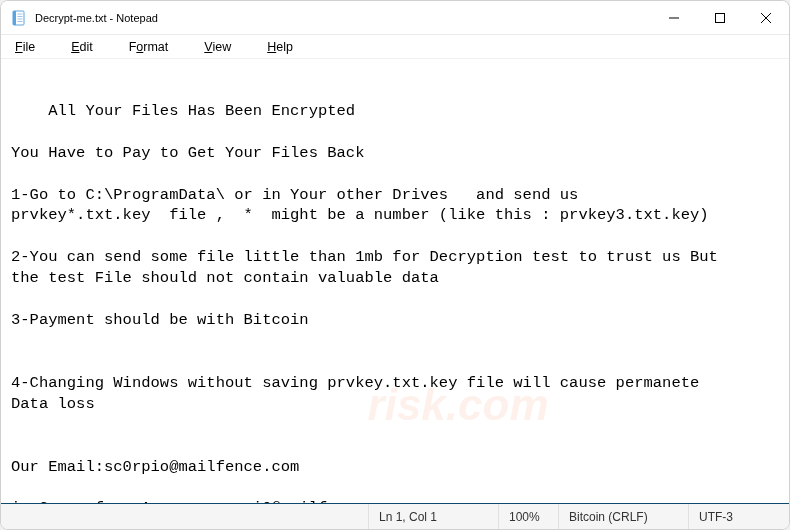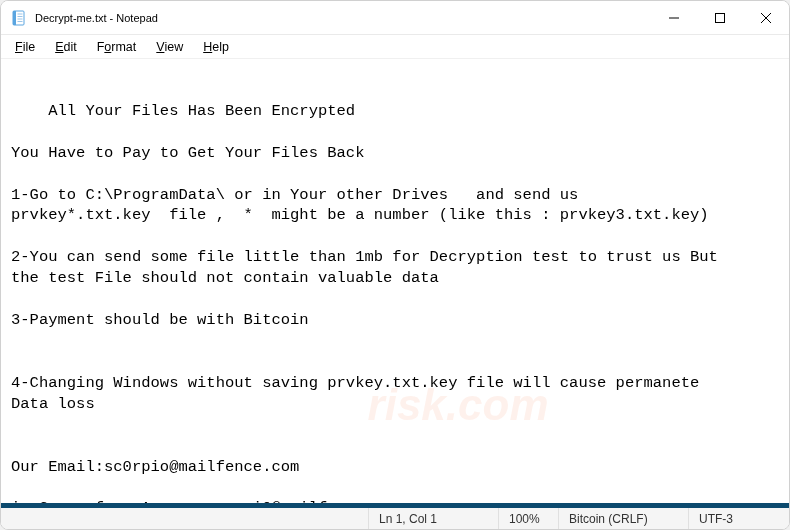--- a/index.html
+++ b/index.html
@@ -64,21 +64,21 @@
     }
     .win-btn svg {
       width: 10px;
       height: 10px;
     }
     .menubar {
       height: 24px;
       display: flex;
       align-items: center;
       padding: 0 4px;
-      gap: 0;
+      gap: 16px;
       background: #ffffff;
       border-bottom: 1px solid #f0f0f0;
     }
     .menu-item {
       font-size: 12.5px;
       color: #000;
       padding: 2px 10px;
       cursor: pointer;
     }
     .menu-item .ul {
@@ -92,21 +92,21 @@
       line-height: 1.35;
       color: #000;
       white-space: pre-wrap;
       word-wrap: break-word;
       overflow: auto;
       background: #ffffff;
       position: relative;
     }
     .statusbar {
       height: 26px;
-      border-top: 5px solid #0c4a6e;
+      border-top: 1px solid #0c4a6e;
       background: #f5f5f5;
       display: flex;
       font-size: 12px;
       color: #333;
     }
     .status-cell {
       border-right: 1px solid #e0e0e0;
       display: flex;
       align-items: center;
       padding: 0 10px;

